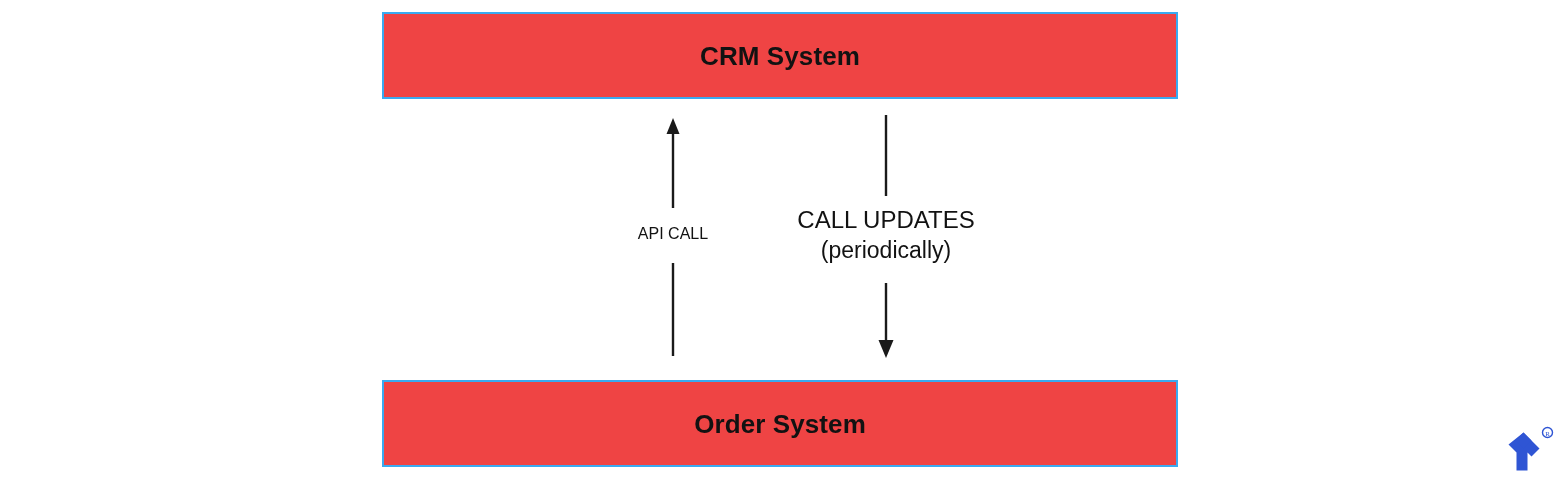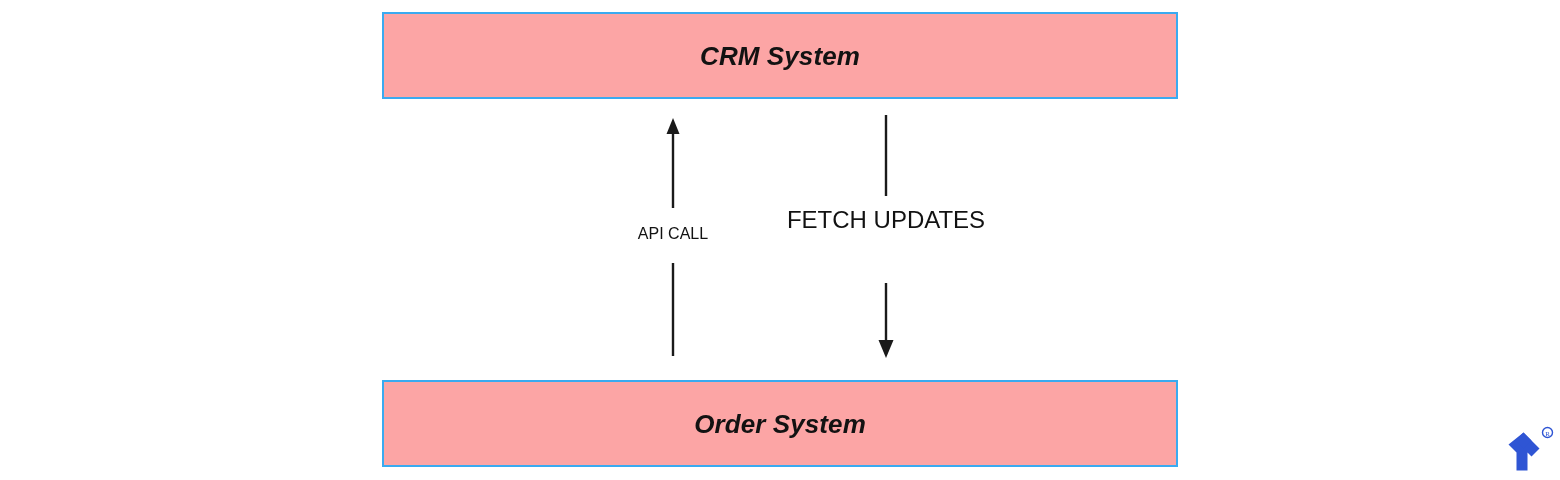--- a/index.html
+++ b/index.html
@@ -20,25 +20,24 @@
   }
 
   
   .sys-box {
     position: absolute;
     left: 382px;
     width: 796px;
     height: 87px;
     box-sizing: border-box;
     border: 2px solid #3aaaf0;
-    background: #fca5a5;
+    background: #ef4444;
     display: flex;
     align-items: center;
     justify-content: center;
-    font-style: italic;
   }
   #box-crm   { top: 12px; }
   #box-order { top: 380px; text-align: center; }
 
   .sys-box-label {
     font-size: 26px;
     font-weight: 600;
     color: #121212;
     letter-spacing: 0.1px;
     line-height: 1;
@@ -125,21 +124,22 @@
 
       <polygon points="886,358 878.5,340 893.5,340" fill="#1a1a1a"></polygon>
     </g>
   </svg>
 
   <div class="edge-label" id="label-api-call">
     <span>API CALL</span>
   </div>
 
   <div class="edge-label" id="label-fetch">
-    <span class="line-primary">FETCH UPDATES</span>
+    <span class="line-primary">CALL UPDATES</span>
+    <span class="line-secondary">(periodically)</span>
   </div>
 
   <svg id="brand-logo" viewBox="0 0 56 52">
 
     <g>
       <path d="M23.5 8.5 L39.5 24.5 L31.5 32.5 L27.5 28.5 L27.5 46.5 L16.5 46.5 L16.5 28.5 L8.5 20.5 Z" fill="#2f55d4"></path>
       <path d="M23.5 8.5 L31.5 16.5 L23.5 24.5 L15.5 16.5 Z" fill="#2f55d4"></path>
     </g>
 
     <g>

